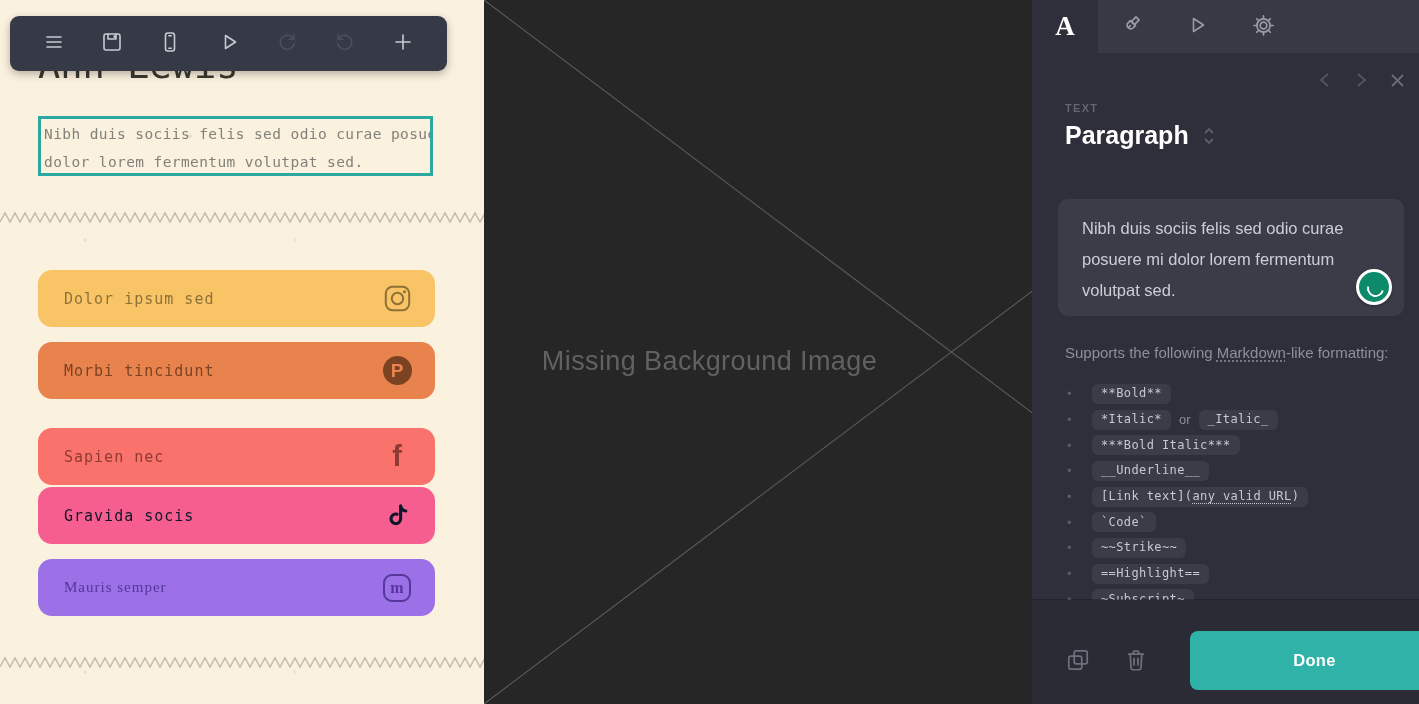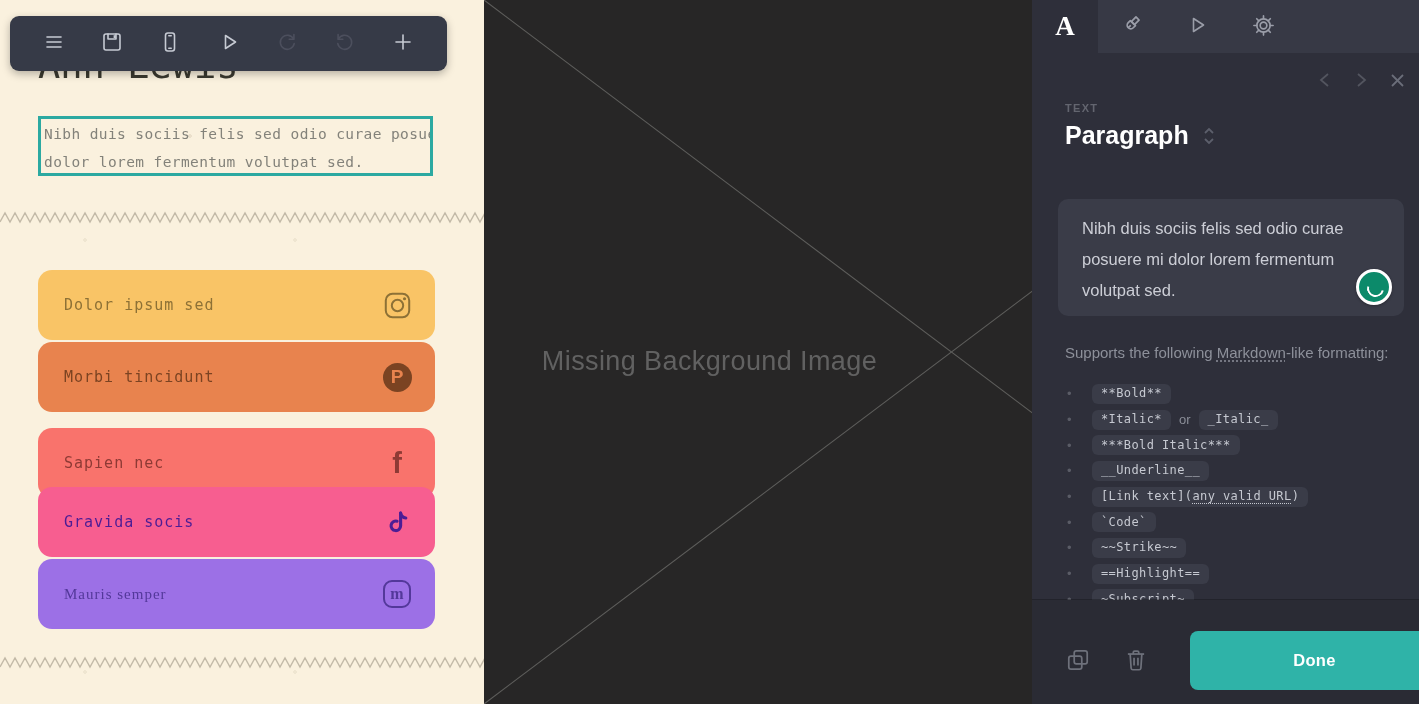--- a/index.html
+++ b/index.html
@@ -24,21 +24,21 @@
              border-radius:9px; display:flex; align-items:center; justify-content:space-evenly;
              box-shadow:0 3px 8px rgba(0,0,0,.28); z-index:5; }
   .tbtn { width:28px; height:28px; display:flex; align-items:center; justify-content:center;
           color:#c6cad3; background:none; border:none; cursor:pointer; }
   .tbtn.disabled { color:#4c4f5d; }
   .para-box { position:absolute; left:38px; top:116px; width:395px; height:60px;
               border:3px solid #2ba9a1; overflow:hidden; padding:1px 0 0 3px; z-index:3; }
   .para-line { font-family:"DejaVu Sans Mono",monospace; font-size:14.5px; color:#83827a;
                line-height:28px; white-space:nowrap; letter-spacing:.4px; }
   .zig { position:absolute; left:0; z-index:3; }
-  .link-btn { position:absolute; left:38px; width:397px; height:70px; border-radius:14px; border:none;
+  .link-btn { position:absolute; left:38px; width:397px; height:57px; border-radius:14px; border:none;
               display:flex; align-items:center; cursor:pointer; z-index:3;
               font-family:"DejaVu Sans Mono",monospace; }
   .link-label { font-size:15px; letter-spacing:1px; margin-left:26px; flex:1; text-align:left;
                 font-family:inherit; }
   .link-icon { margin-right:22px; width:32px; height:32px; display:flex; align-items:center;
                justify-content:center; }
   .pin-circle { width:29px; height:29px; border-radius:50%; background:currentColor;
                 display:flex; align-items:center; justify-content:center; }
   .pin-circle span { font-weight:bold; font-size:19px; font-family:"Liberation Sans",sans-serif; }
   .fb-f { font-weight:bold; font-size:29px; font-family:"Liberation Sans",sans-serif; line-height:1; }
@@ -171,21 +171,21 @@
             <span style="color:#e8834e">P</span>
           </span>
         </span>
       </button>
       <button class="link-btn" style="top: 428px; background: rgb(249, 115, 108); color: rgb(142, 58, 53);">
         <span class="link-label">Sapien nec</span>
                    <span class="link-icon">
           <span class="fb-f">f</span>
         </span>
       </button>
-      <button class="link-btn" style="top: 487px; background: rgb(247, 94, 144); color: #4c1d95;">
+      <button class="link-btn" style="top: 487px; background: rgb(247, 94, 144); color: #0f172a;">
         <span class="link-label">Gravida socis</span>
                    <span class="link-icon">
           <svg width="27" height="27" viewBox="0 0 26 26" fill="none" stroke="currentColor" stroke-width="3" stroke-linecap="round">
             <path d="M16 4 v12.2 a4.6 4.6 0 1 1 -3.4 -4.45"></path>
             <path d="M16 4 c.5 2.6 2.4 4.4 5 4.7"></path>
           </svg>
         </span>
       </button>
       <button class="link-btn" style="top: 559px; background: rgb(156, 112, 230); color: rgb(83, 56, 154); font-family: Liberation Serif, serif;">
         <span class="link-label">Mauris semper</span>

